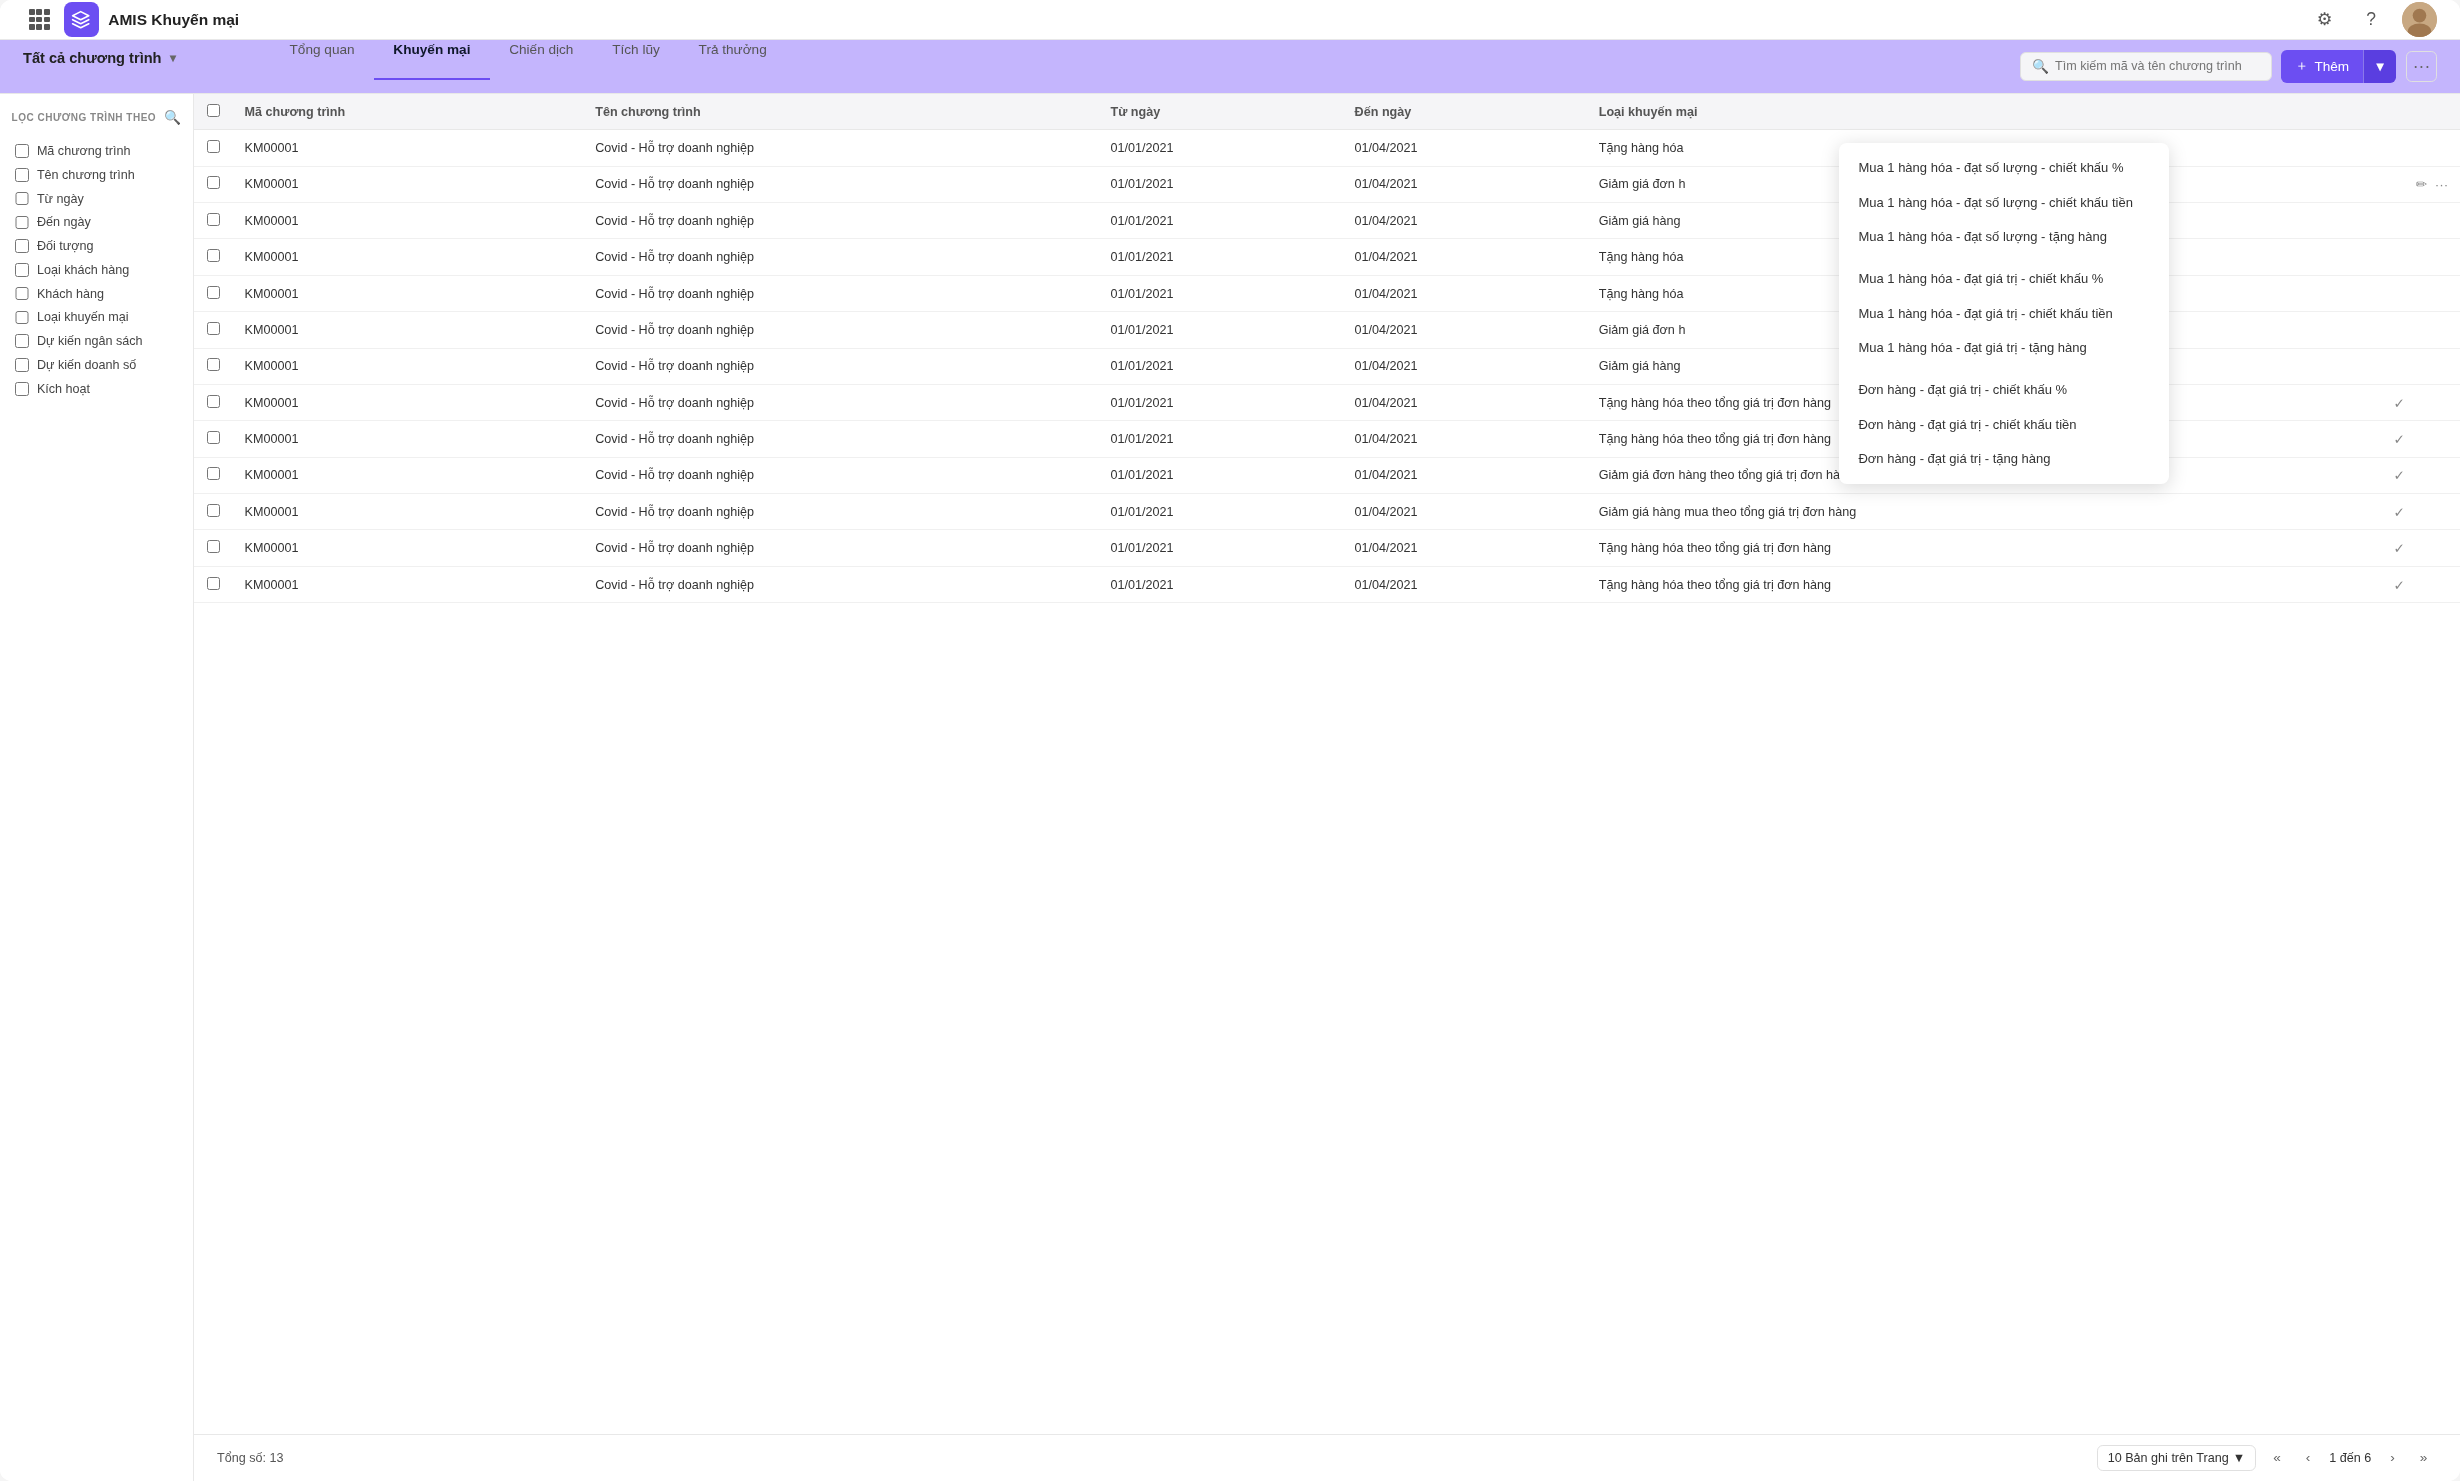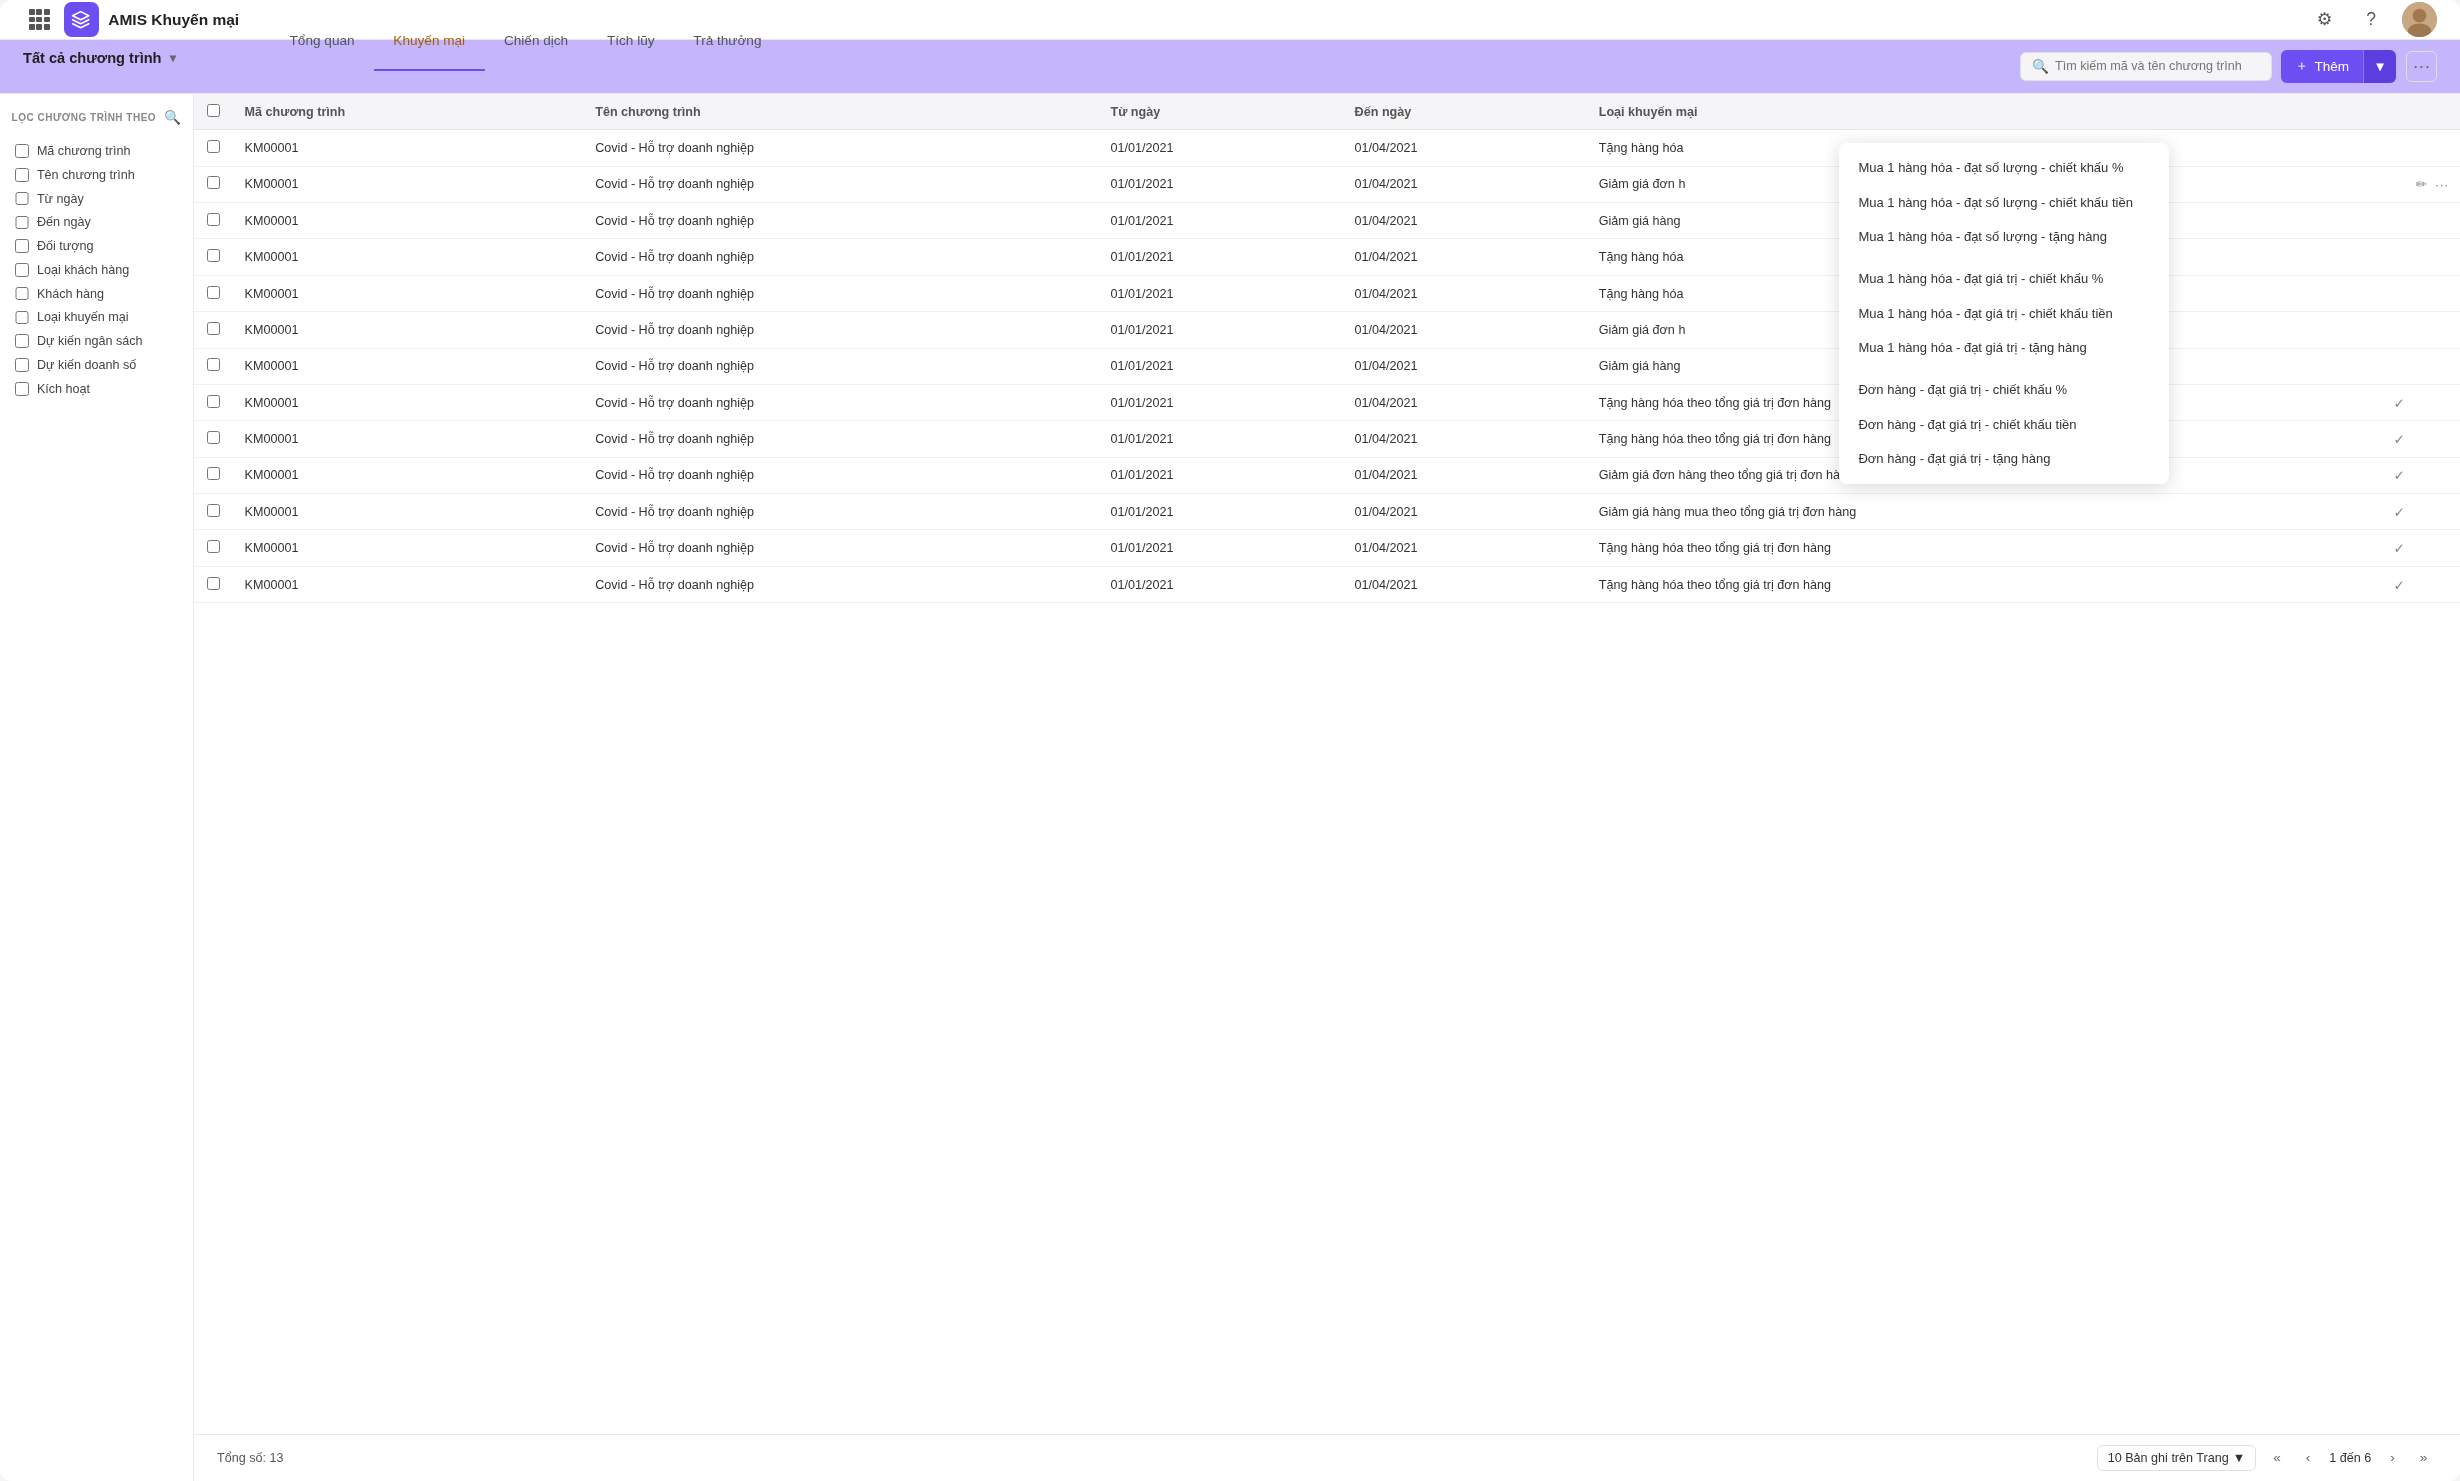--- a/index.html
+++ b/index.html
@@ -9,22 +9,22 @@
 
     
     .top-nav { display: flex; align-items: center; padding: 0 23px; height: 40px; border-bottom: 1px solid #e8e8e8; background: #fff; }
     .nav-grid { display: flex; align-items: center; gap: 5.8px; cursor: pointer; padding: 5.8px; border-radius: 5.8px; }
     .grid-icon { display: grid; grid-template-columns: repeat(3,5.8px); grid-template-rows: repeat(3,5.8px); gap: 1.9px; }
     .grid-dot { width: 5.8px; height: 5.8px; background: #555; border-radius: 1px; }
     .app-logo { width: 35px; height: 35px; background: #6c4ef2; border-radius: 7.8px; display: flex; align-items: center; justify-content: center; margin: 0 9.7px 0 7.8px; }
     .app-logo svg { width: 19.4px; height: 19.4px; fill: white; }
     .app-title { font-size: 15.5px; font-weight: 600; color: #222; margin-right: 31px; }
     .nav-tabs { display: flex; align-items: center; gap: 0; flex: 1; }
-    .nav-tab { padding: 0 19.4px; height: 58px; display: flex; align-items: center; cursor: pointer; font-size: 13.6px; color: #555; border-bottom: 2.9px solid transparent; position: relative; top: 0; white-space: nowrap; margin-top: 44px; }
-    .nav-tab.active { color: #a16207; border-bottom: 2.9px solid #6c4ef2; font-weight: 400; }
+    .nav-tab { padding: 0 19.4px; height: 58px; display: flex; align-items: center; cursor: pointer; font-size: 13.6px; color: #555; border-bottom: 2.9px solid transparent; position: relative; top: 9px; white-space: nowrap; margin-top: 44px; }
+    .nav-tab.active { color: #0f172a; border-bottom: 2.9px solid #6c4ef2; font-weight: 700; }
     .nav-actions { display: flex; align-items: center; gap: 15.5px; margin-left: auto; }
     .nav-icon-btn { width: 31px; height: 31px; display: flex; align-items: center; justify-content: center; cursor: pointer; border-radius: 50%; color: #555; font-size: 17.5px; }
     .avatar { width: 35px; height: 35px; border-radius: 50%; background: #c8a882; display: flex; align-items: center; justify-content: center; cursor: pointer; overflow: hidden; }
 
     
     .sub-header { display: flex; align-items: flex-start; padding: 9.7px 23px; border-bottom: 1px solid #e8e8e8; background: #c4b5fd; }
     .program-selector { display: flex; align-items: center; gap: 5.8px; font-size: 14.6px; font-weight: 600; cursor: pointer; color: #222; }
     .chevron-down { font-size: 11.6px; color: #666; }
     .sub-header-actions { margin-left: auto; display: flex; align-items: center; gap: 9.7px; }
     .search-box { display: flex; align-items: center; background: #f5f5f7; border: 1px solid #e0e0e0; border-radius: 5.8px; padding: 5.8px 11.6px; gap: 5.8px; width: 252px; }

